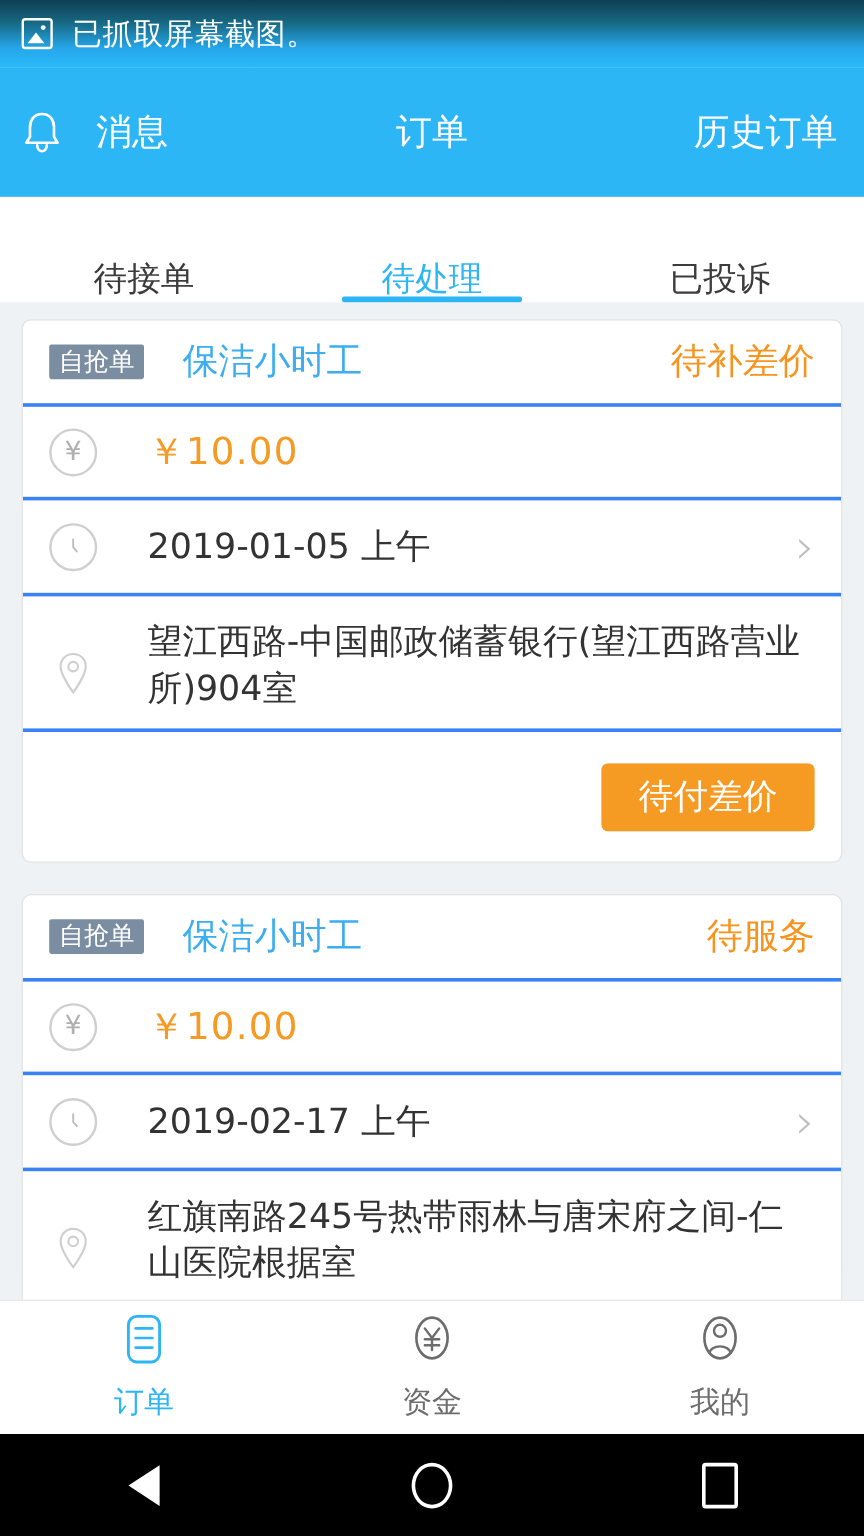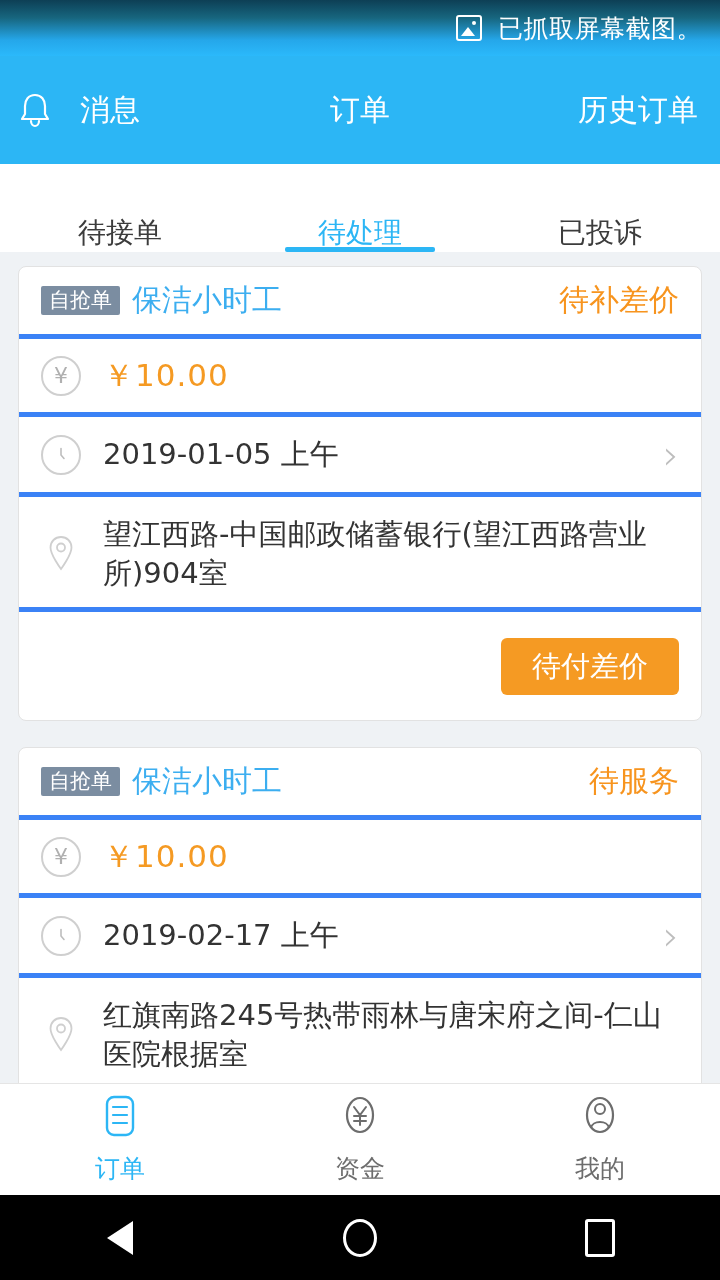--- a/index.html
+++ b/index.html
@@ -8,21 +8,21 @@
     font-family:"DejaVu Sans","Liberation Sans",sans-serif;
     background:#000;
     overflow:hidden;
   }
   #screen { width:720px; height:1280px; position:relative; background:#eff2f5; }
 
   
   .notif-bar {
     height:56px; width:100%;
     background:linear-gradient(180deg,#0d3f55 0%,#17667f 32%,#25a7ea 72%,#2bb9fb 100%);
-    display:flex; align-items:center; padding:0 18px; gap:16px;justify-content:flex-end;
+    display:flex; align-items:center; padding:0 18px; gap:16px;
   }
   .notif-icon { width:26px; height:26px; border:2px solid #fff; border-radius:3px;
     position:relative; flex:0 0 auto; }
   .notif-icon:before {
     content:""; position:absolute; left:3px; bottom:3px;
     width:0; height:0; border-left:7px solid transparent; border-right:7px solid transparent;
     border-bottom:9px solid #fff;
   }
   .notif-icon:after {
     content:""; position:absolute; right:4px; top:4px; width:4px; height:4px;
@@ -59,21 +59,21 @@
 
   
   .content {
     position:absolute; top:252px; left:0; right:0; bottom:112px;
     background:#eff2f5; padding:14px 18px 0 18px; overflow:hidden;
   }
   .card {
     background:#fff; border:1px solid #e2e2e2; border-radius:8px;
     margin-bottom:26px; overflow:hidden;
   }
-  .row { padding:0 22px; border-bottom:5px solid #3b82f6; display:flex; align-items:center; }
+  .row { padding:0 22px; border-bottom:3px solid #3b82f6; display:flex; align-items:center;gap:20px; }
   .row:last-child { border-bottom:none; }
 
   .card-head { height:72px; }
   .badge {
     background:#7b8da1; color:#fff; font-size:21px;
     padding:4px 8px; border-radius:2px; margin-right:12px; line-height:1;
     display:inline-block;
   }
   .svc-name { color:#3caef0; font-size:30px;text-align:right; }
   .status { margin-left:auto; color:#f7941e; font-size:30px; }
@@ -86,21 +86,21 @@
   }
   .price { color:#f59a23; font-size:31px; letter-spacing:1px; }
 
   .date-row { height:80px; }
   .clock { position:relative; }
   .date-text { color:#333; font-size:29px; }
   .chev {
     margin-left:auto; color:#bdbdbd; font-size:40px; font-weight:300; line-height:1;
   }
 
-  .addr-row { padding-top:14px; padding-bottom:14px; align-items:flex-start; min-height:96px; }
+  .addr-row { padding-top:14px; padding-bottom:14px; align-items:center; min-height:96px; }
   .addr-row .circ-icon { margin-top:20px; border:none; width:40px; height:46px; }
   .addr-text { color:#333; font-size:29px; line-height:1.35; padding-top:4px; }
 
   .btn-row { height:108px; justify-content:flex-end; gap:18px; padding:0 22px; }
   .btn {
     font-size:29px; border-radius:6px; padding:13px 30px; line-height:1;
     border:1px solid transparent;
   }
   .btn-orange { background:#f59a23; color:#fff; }
 

